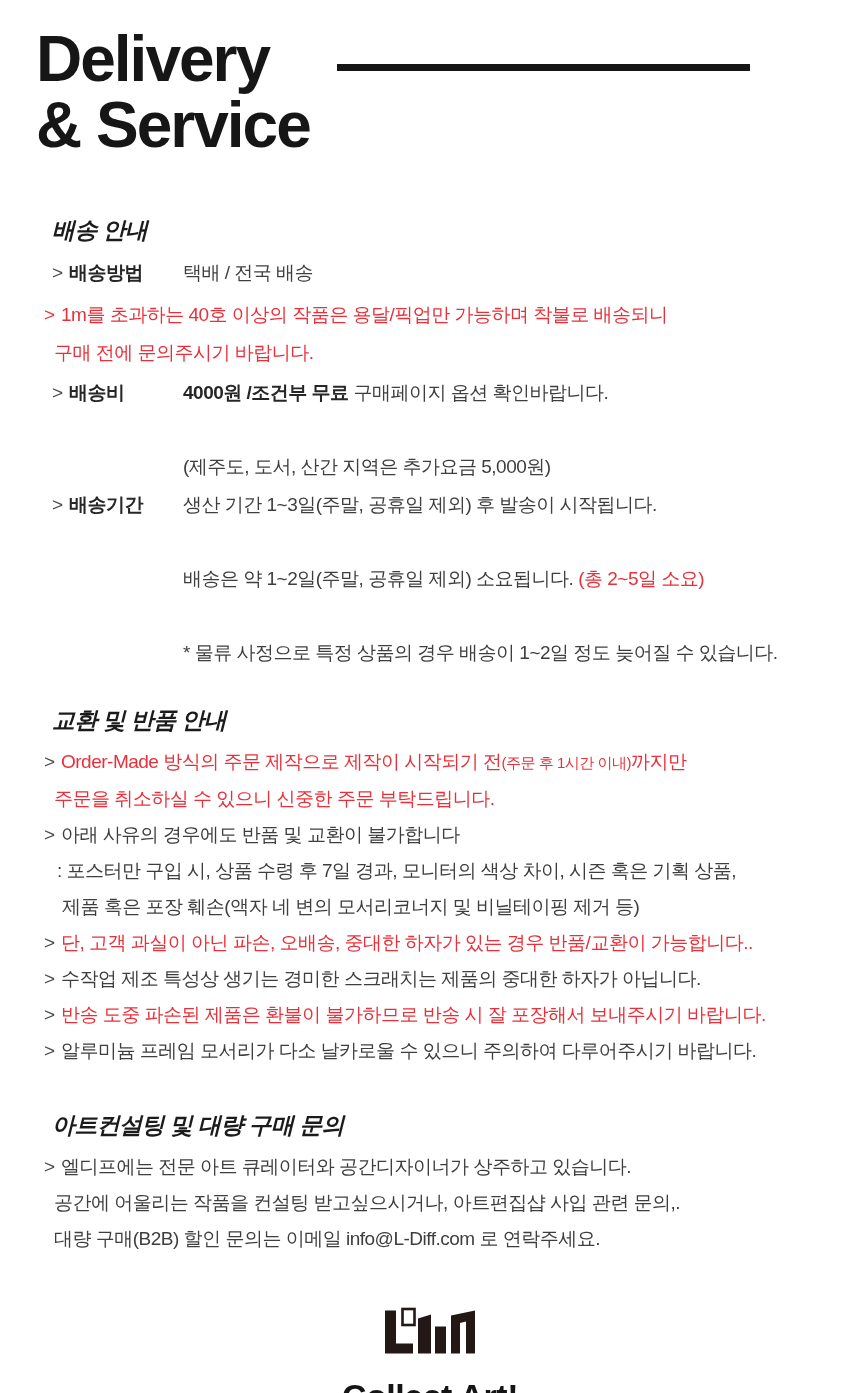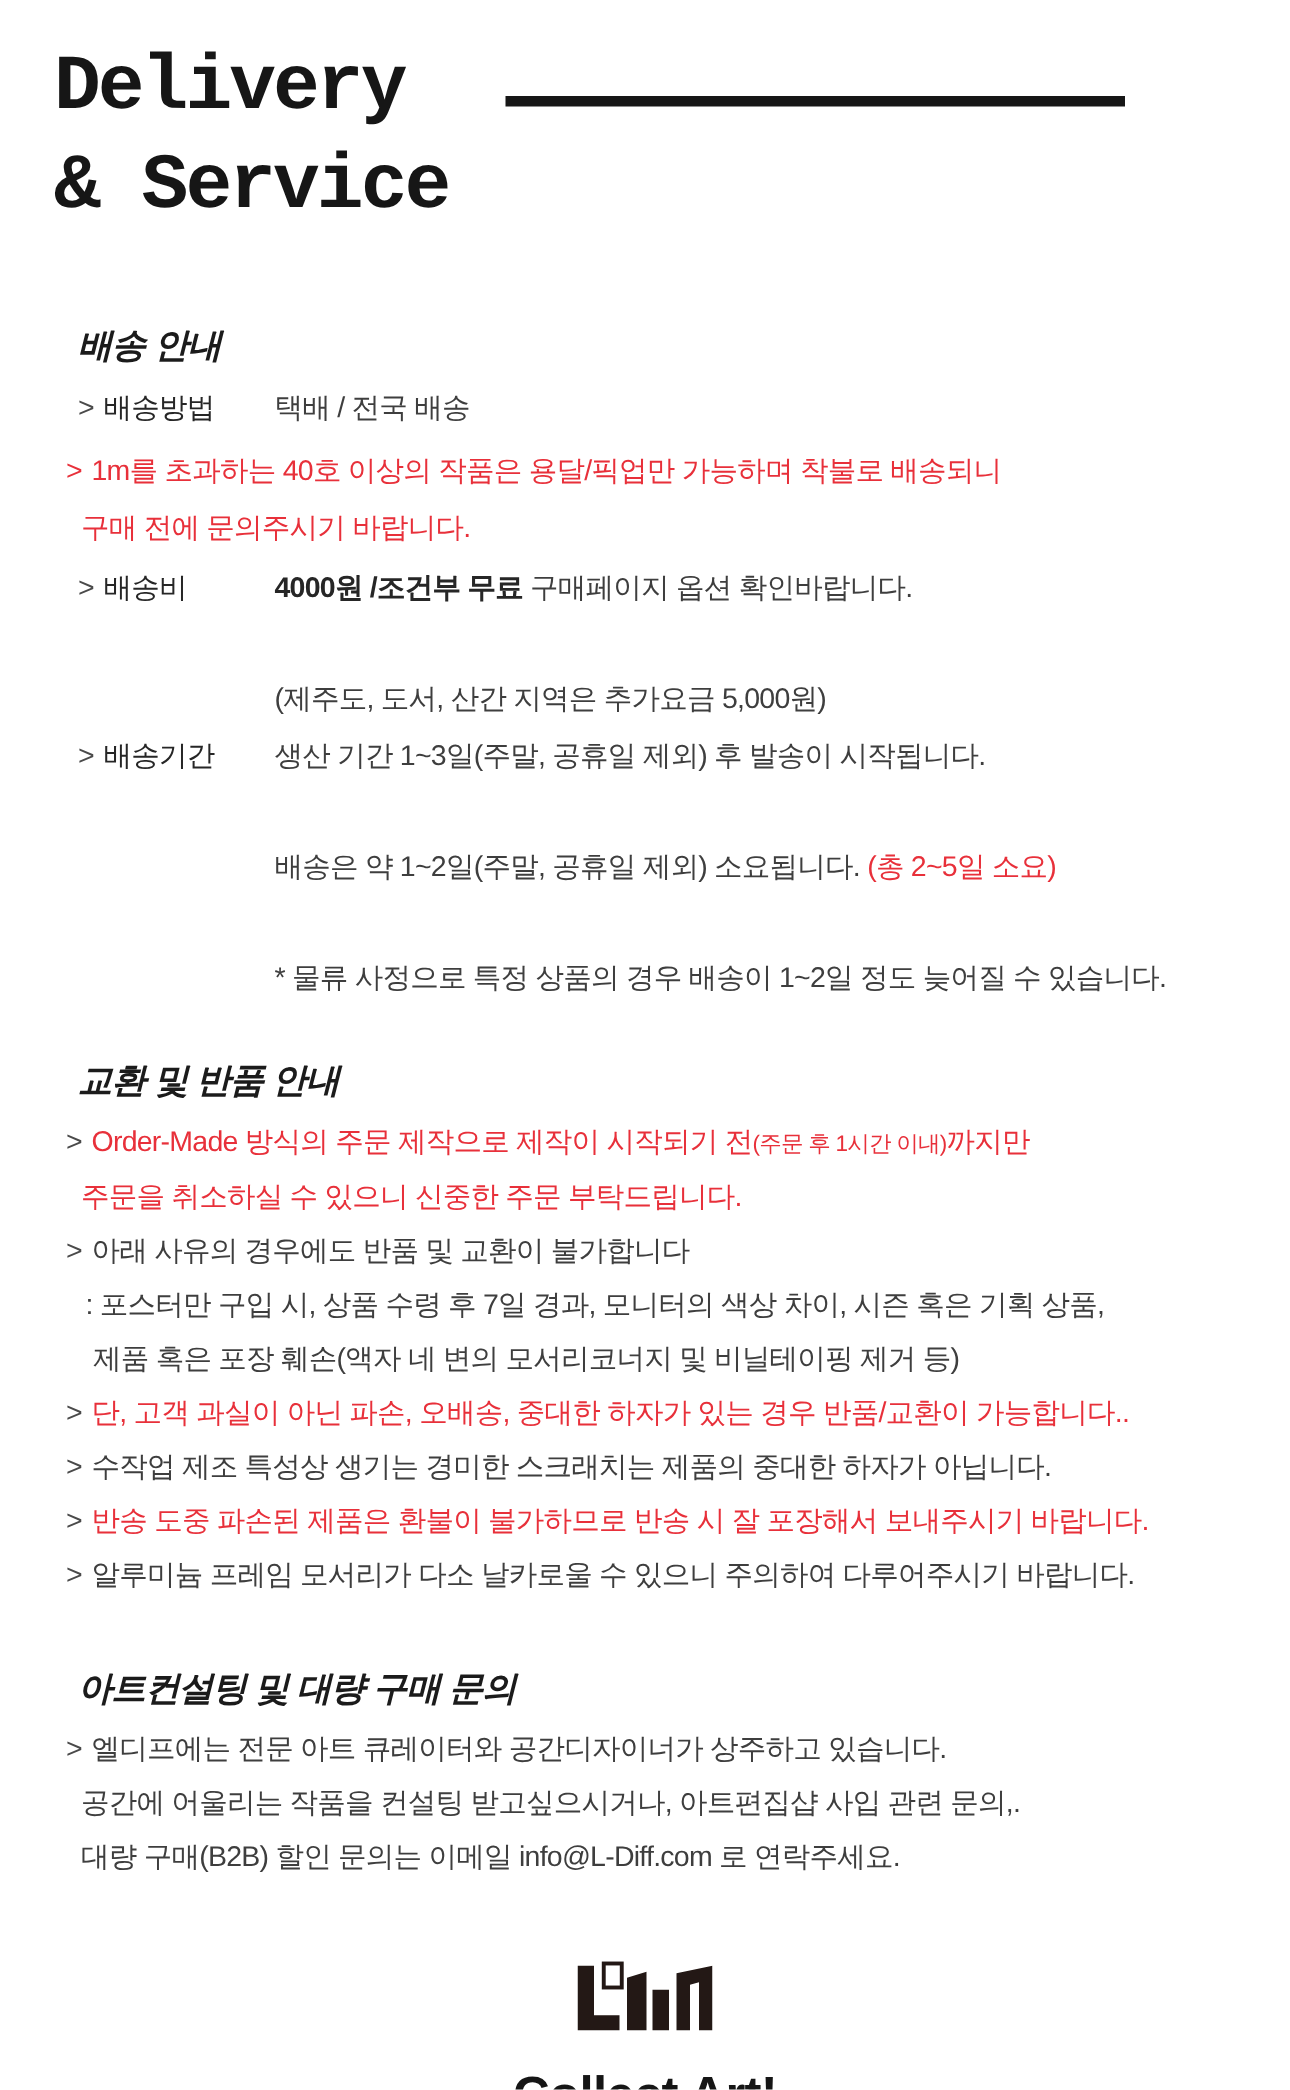--- a/index.html
+++ b/index.html
@@ -16,27 +16,26 @@
     width:860px;height:1393px;
     margin:0 auto;
     position:relative;
     overflow:hidden;
     font-family:"Liberation Sans","DejaVu Sans",sans-serif;
     color:var(--body);
   }
   
   .title{
     margin:26px 0 0 36px;
-    font-size:52px;
+    font-size:64px;
     line-height:66px;
     font-weight:800;
     letter-spacing:-2px;
     color:var(--ink);
     white-space:nowrap;
-    font-family:Liberation Mono, monospace;
   }
   .title-rule{
     position:absolute;
     left:337px;top:64px;
     width:413px;height:7px;
     background:var(--ink);
   }
   
   .sec-h{
     margin-left:52px;
@@ -55,21 +54,21 @@
   .txtline{
     font-size:19px;
     line-height:38px;
     letter-spacing:-0.5px;
     white-space:nowrap;
   }
   .rtn .txtline, .cons .txtline{line-height:36px;}
   .row{display:flex;padding-left:52px;}
   .bullet{display:flex;padding-left:44px;}
   .mk{width:17px;flex:none;color:#4a4a4a;}
-  .lbl{width:114px;flex:none;font-weight:400;color:var(--label);}
+  .lbl{width:114px;flex:none;font-weight:700;color:var(--label);}
   .val{flex:1;}
   .vcont{padding-left:183px;margin-top:36px;}
   .cont{padding-left:54px;}
   .cont-colon{padding-left:57px;}
   .cont-deep{padding-left:62px;}
   .red{color:var(--red);}
   .red .mk{color:var(--red);}
   .b{font-weight:700;color:var(--label);}
   .sm{font-size:15px;}
   .mt10{margin-top:10px;}

